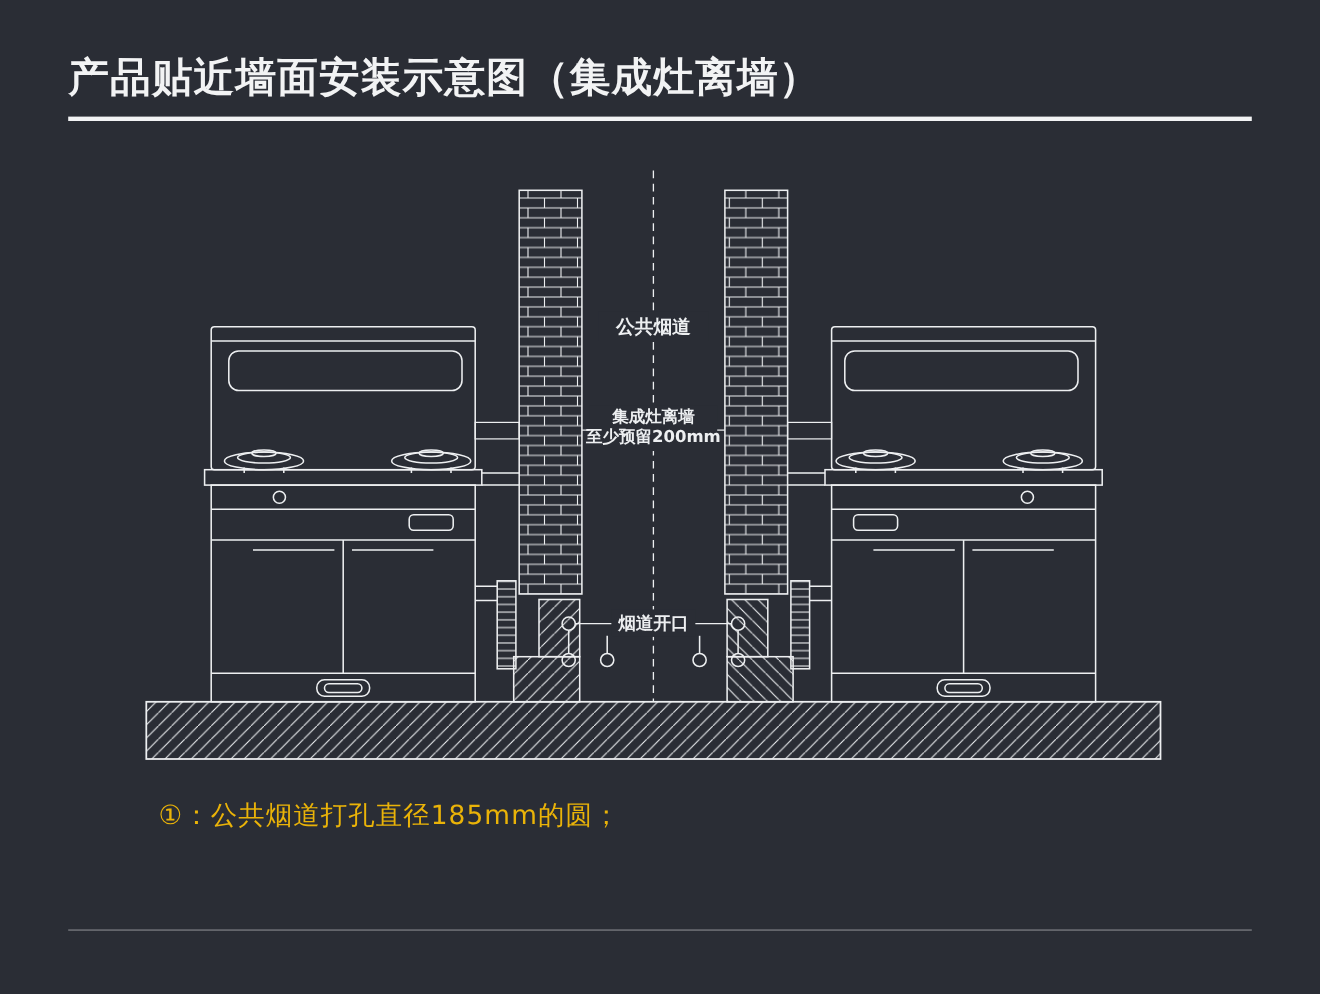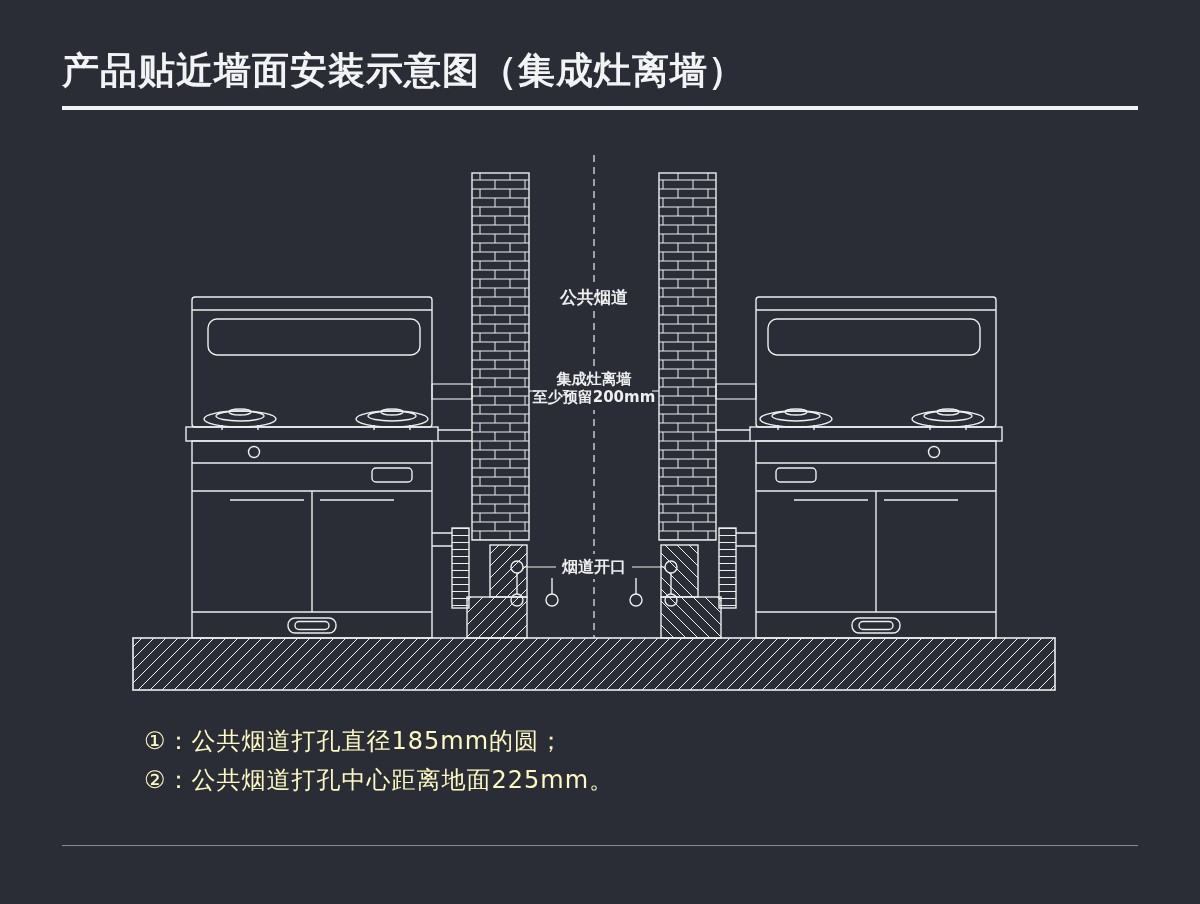--- a/index.html
+++ b/index.html
@@ -17,21 +17,21 @@
     white-space:nowrap;
   }
   .title-underline {
     position:absolute; left:62px; top:106px;
     width:1076px; height:4px; background:#f2f3f4;
   }
   .diagram-svg { position:absolute; left:0; top:0; }
   .notes {
     position:absolute; left:144px; top:722px;
     font-size:24px; line-height:39px; letter-spacing:1px;
-    color:#fef9c3; white-space:nowrap;
+    color:#eab308; white-space:nowrap;
   }
   .bottom-divider {
     position:absolute; left:62px; top:845px;
     width:1076px; height:1px; background:rgba(255,255,255,0.45);
   }
 </style>
 </head>
 <body>
 
 <header>
@@ -127,16 +127,15 @@
     <text x="594" y="384" font-size="15">集成灶离墙</text>
     <text x="594" y="402" font-size="15">至少预留200mm</text>
 
     <rect x="556" y="554" width="76" height="25" fill="#2a2d35" stroke="none"></rect>
     <text x="594" y="572" font-size="16">烟道开口</text>
   </g>
 </svg>
 
 <div class="notes">
   <div class="note">①：公共烟道打孔直径185mm的圆；</div>
-  <div class="note">②：公共烟道打孔中心距离地面225mm。</div>
 </div>
 
 <div class="bottom-divider"></div>
 
 </body></html>

